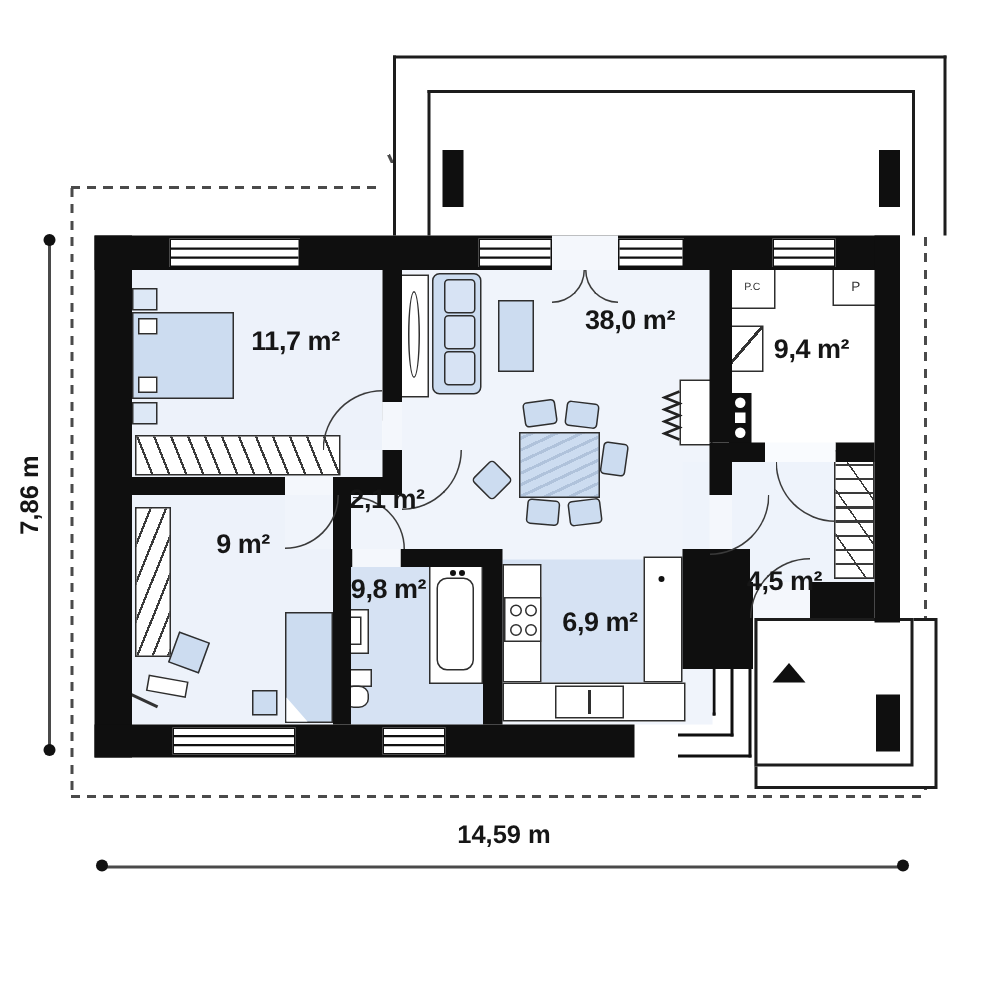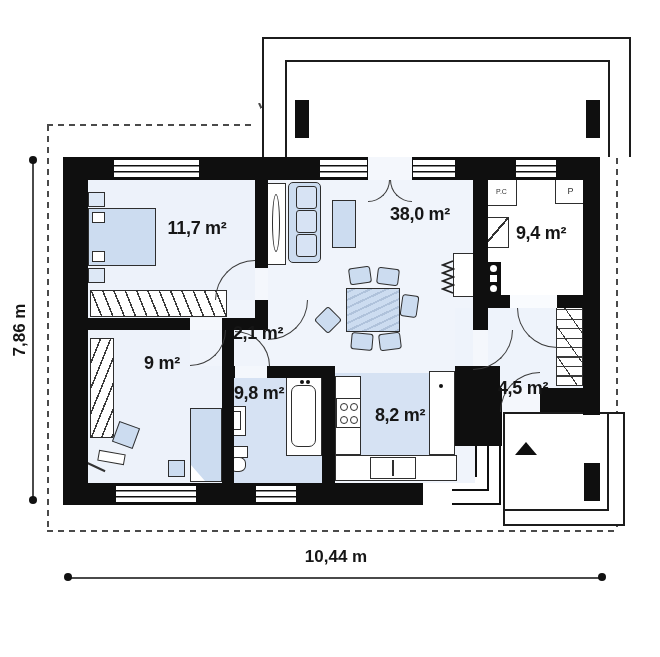--- a/index.html
+++ b/index.html
@@ -212,26 +212,26 @@
 
   <div class="abs" style="left:502px;top:388px;width:38px;height:24px;background:#f4f7fc;"></div>
   <div class="arc arc-tl" style="left:500px;top:372px;width:40px;height:40px;"></div>
 
   <div class="room-label" style="left:197px;top:228px;">11,7 m²</div>
   <div class="room-label" style="left:420px;top:214px;">38,0 m²</div>
   <div class="room-label" style="left:541px;top:233px;">9,4 m²</div>
   <div class="room-label" style="left:258px;top:333px;">2,1 m²</div>
   <div class="room-label" style="left:162px;top:363px;">9 m²</div>
   <div class="room-label" style="left:259px;top:393px;">9,8 m²</div>
-  <div class="room-label" style="left:400px;top:415px;">8,2 m²</div>
+  <div class="room-label" style="left:400px;top:415px;">6,9 m²</div>
   <div class="room-label" style="left:523px;top:344px;margin-top:44px;">4,5 m²</div>
 
   <div class="dim-line-v" style="left:32px;top:160px;height:340px;"></div>
   <div class="dot" style="left:29px;top:156px;"></div>
   <div class="dot" style="left:29px;top:496px;"></div>
   <div class="dim-label vert" style="left:20px;top:330px;">7,86 m</div>
 
   <div class="dim-line-h" style="left:68px;top:577px;width:535px;"></div>
   <div class="dot" style="left:64px;top:573px;"></div>
   <div class="dot" style="left:598px;top:573px;"></div>
-  <div class="dim-label" style="left:336px;top:557px;">10,44 m</div>
+  <div class="dim-label" style="left:336px;top:557px;">14,59 m</div>
 
 </div>
 
 </body></html>

